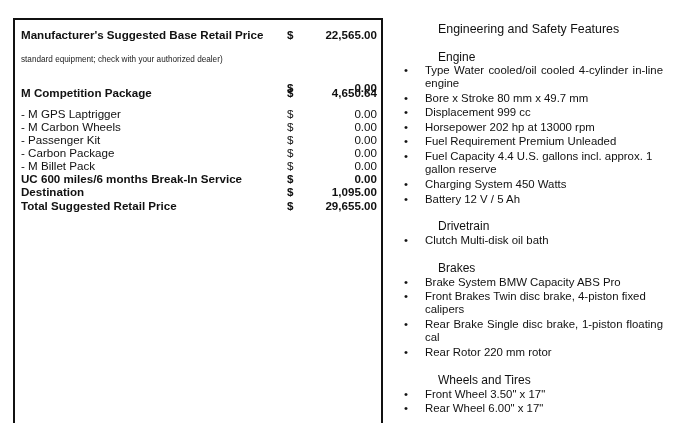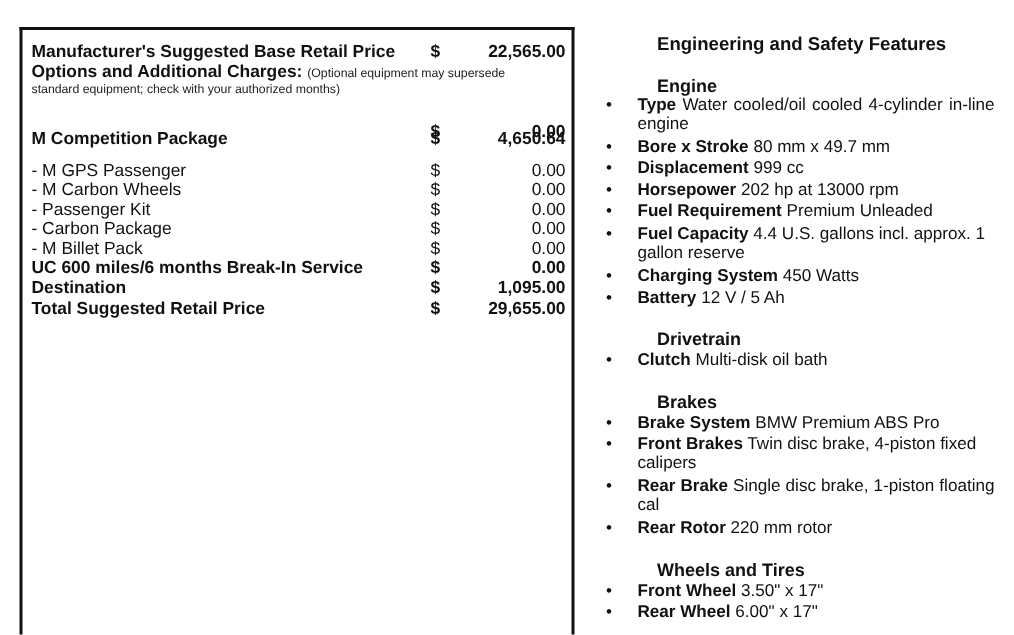--- a/index.html
+++ b/index.html
@@ -6,52 +6,49 @@
   body { width:676px; height:423px; overflow:hidden; position:relative; font-family:"Liberation Sans", sans-serif; color:#111; }
   .price-box { position:absolute; left:13px; top:18px; width:370px; height:420px; border:2.5px solid #111; border-bottom:none; box-sizing:border-box; }
   .row { position:absolute; left:6px; right:4px; height:13px; font-size:11.6px; line-height:13px; white-space:nowrap; }
   .row .lbl { position:absolute; left:0; }
   .row .cur { position:absolute; left:266px; }
   .row .amt { position:absolute; right:0; text-align:center; }
   .b { font-weight:bold; }
   .small-note { font-size:8.2px; font-weight:normal; color:#222; }
   .note2 { position:absolute; left:6px; top:35px; font-size:8.2px; line-height:10px; color:#222; }
   .specs { position:absolute; left:401px; top:0; width:262px; }
-  .sec-title { position:absolute; font-weight:bold; font-size:12px; line-height:14px;padding-left:37px; }
+  .sec-title { position:absolute; font-weight:normal; font-size:12px; line-height:14px;padding-left:37px; }
   .bullet { position:absolute; left:0; width:262px; font-size:11.4px; line-height:13px; }
   .bullet .dot { position:absolute; left:3px; top:0; }
   .bullet .txt { display:block; margin-left:24px; }
-  .bullet .k { font-weight:bold; }
+  .bullet .k { font-weight:normal; }
   .just { text-align:justify; text-align-last:left; }
 </style>
 </head>
 <body>
 
 <div class="price-box">
   <div class="row b" style="top:8px">
     <span class="lbl">Manufacturer's Suggested Base Retail Price</span>
     <span class="cur">$</span>
     <span class="amt">22,565.00</span>
   </div>
-  <div class="row" style="top:21px">
-    <span class="lbl"><span class="b">Options and Additional Charges:</span> <span class="small-note">(Optional equipment may supersede</span></span>
-  </div>
-  <div class="note2">standard equipment; check with your authorized months)</div>
+  <div class="note2">standard equipment; check with your authorized dealer)</div>
 
   <div class="row b" style="top:61px">
     <span class="cur">$</span>
     <span class="amt">0.00</span>
   </div>
   <div class="row b" style="top:66px">
     <span class="lbl">M Competition Package</span>
     <span class="cur">$</span>
     <span class="amt">4,650.64</span>
   </div>
   <div class="row" style="top:87px">
-    <span class="lbl">- M GPS Passenger</span>
+    <span class="lbl">- M GPS Laptrigger</span>
     <span class="cur">$</span>
     <span class="amt">0.00</span>
   </div>
   <div class="row" style="top:100px">
     <span class="lbl">- M Carbon Wheels</span>
     <span class="cur">$</span>
     <span class="amt">0.00</span>
   </div>
   <div class="row" style="top:113px">
     <span class="lbl">- Passenger Kit</span>
@@ -124,21 +121,21 @@
 
   <div class="sec-title" style="top:219px">Drivetrain</div>
   <div class="bullet" style="top:234px">
     <span class="dot">•</span>
     <span class="txt"><span class="k">Clutch</span> <span>Multi-disk oil bath</span></span>
   </div>
 
   <div class="sec-title" style="top:261px">Brakes</div>
   <div class="bullet" style="top:276px">
     <span class="dot">•</span>
-    <span class="txt"><span class="k">Brake System</span> <span>BMW Premium ABS Pro</span></span>
+    <span class="txt"><span class="k">Brake System</span> <span>BMW Capacity ABS Pro</span></span>
   </div>
   <div class="bullet" style="top:290px">
     <span class="dot">•</span>
     <span class="txt"><span class="k">Front Brakes</span> <span>Twin disc brake, 4-piston fixed calipers</span></span>
   </div>
   <div class="bullet" style="top:318px">
     <span class="dot">•</span>
     <span class="txt just"><span class="k">Rear Brake</span> <span>Single disc brake, 1-piston floating cal</span></span>
   </div>
   <div class="bullet" style="top:346px">

